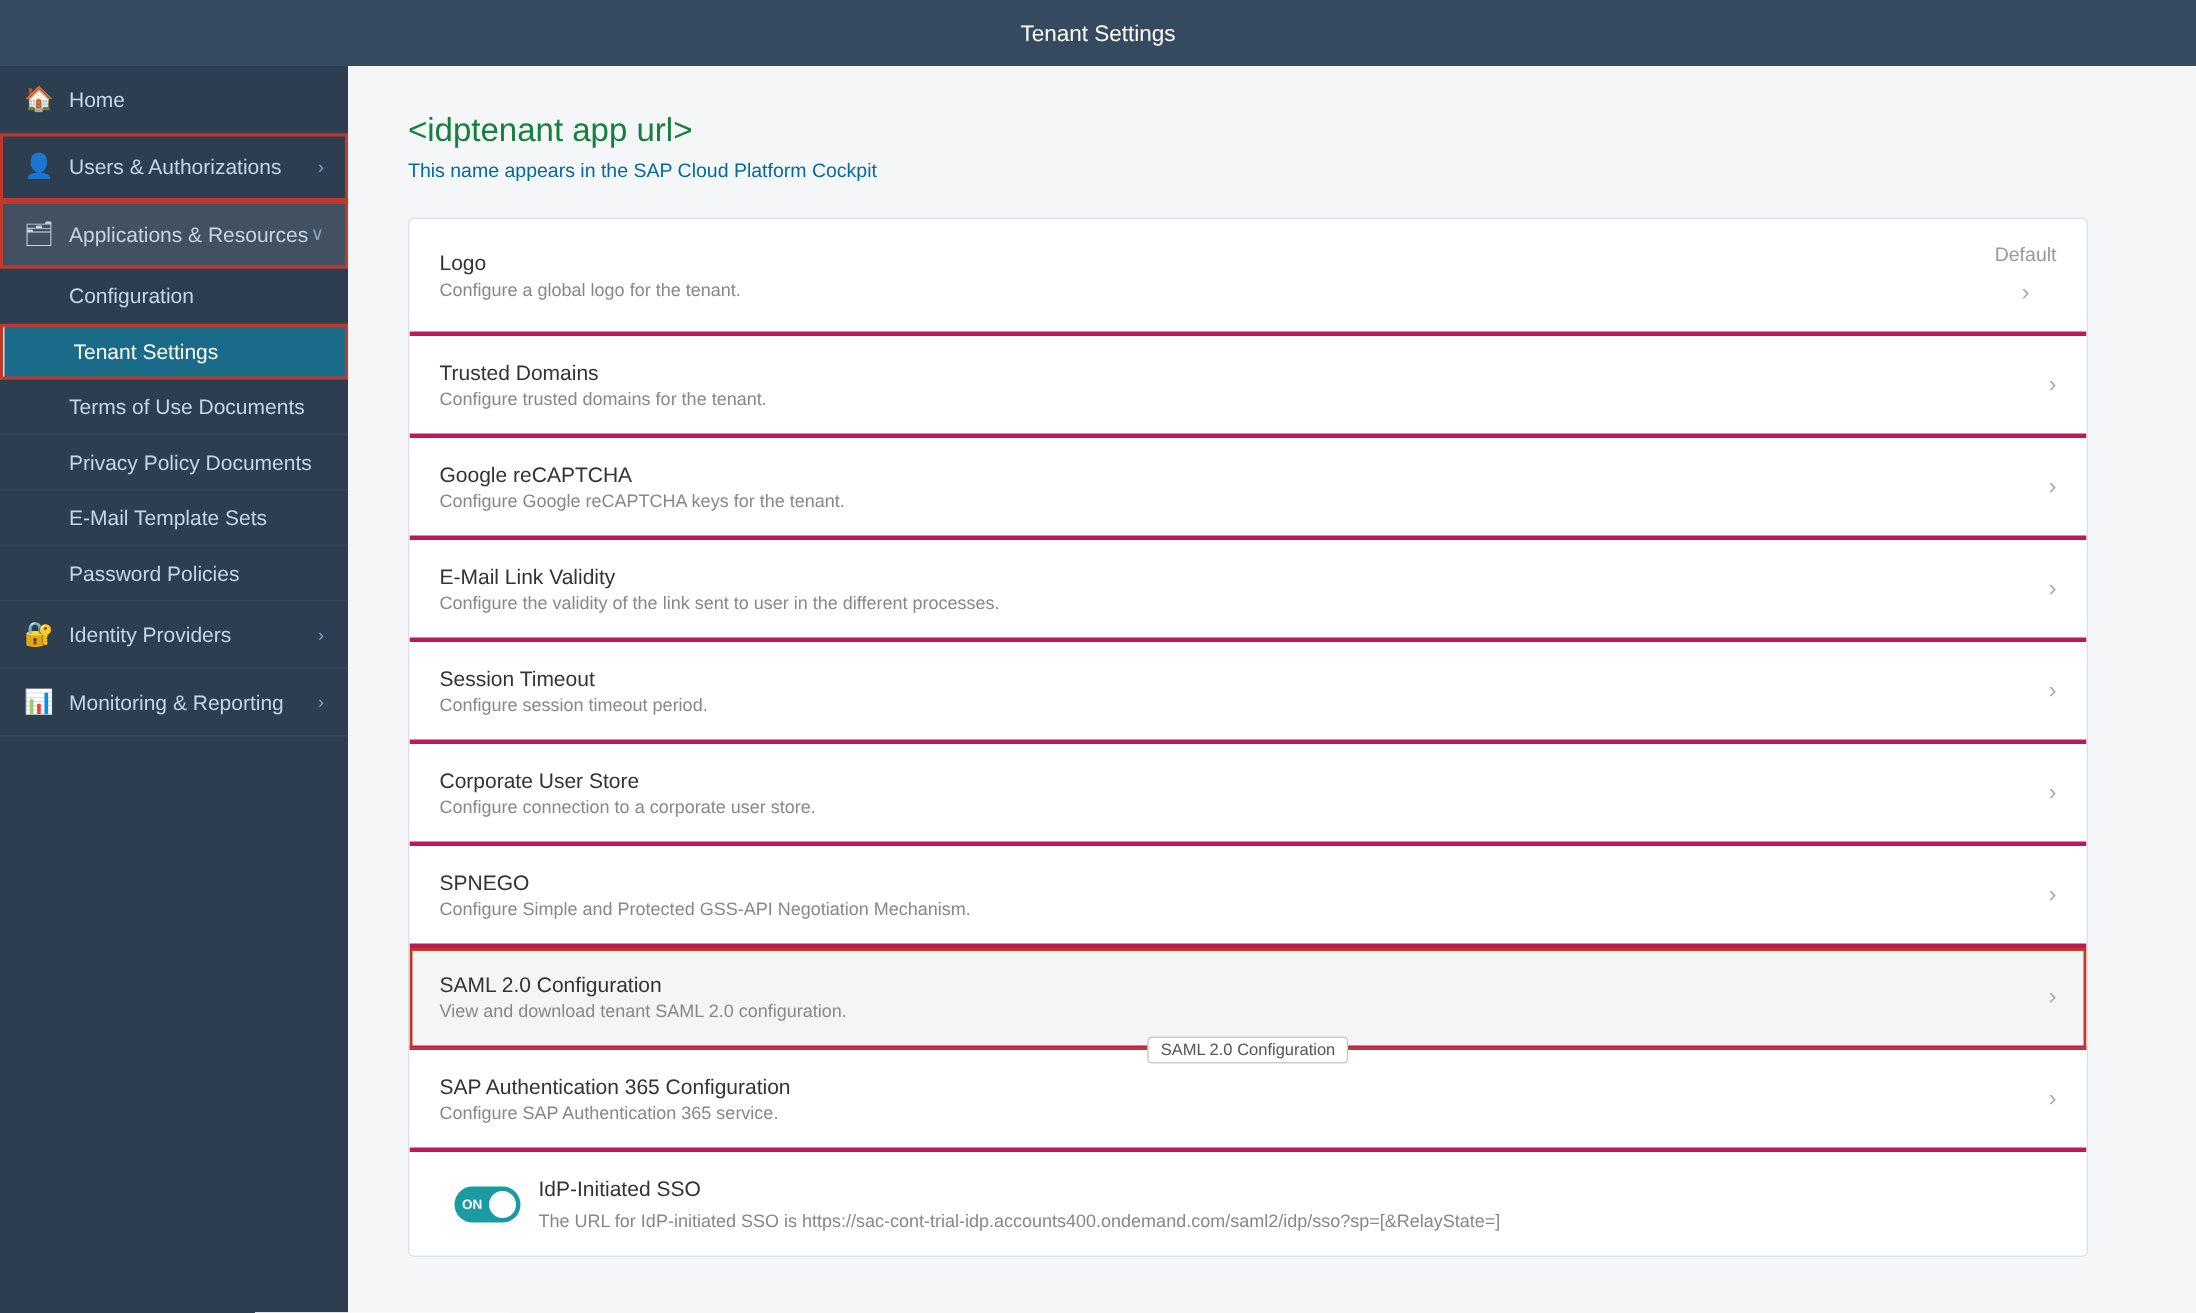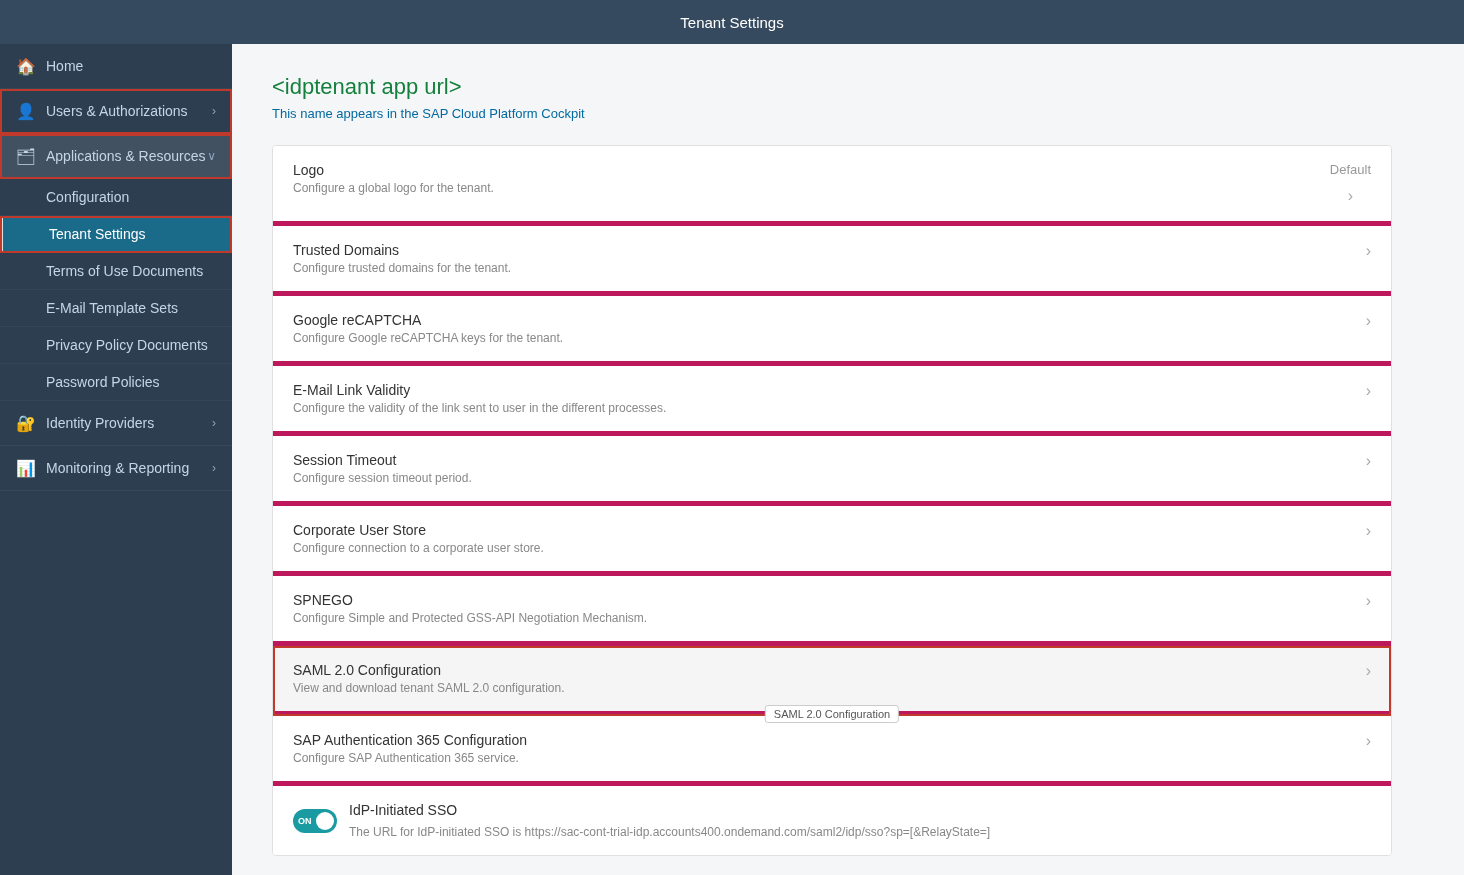--- a/index.html
+++ b/index.html
@@ -110,22 +110,23 @@
     
     .settings-list {
       background: #fff;
       border: 1px solid #e0e0e0;
       border-radius: 4px;
       overflow: hidden;
     }
 
     .settings-row {
       display: flex;
+      align-items: center;
       padding: 16px 20px;
-      border-bottom: 5px solid #be185d;
+      border-bottom: 3px solid #be185d;
       cursor: pointer;
       background: #fff;
       transition: background 0.15s;
     }
     .settings-row:last-child { border-bottom: none; }
 
     .settings-row.highlighted {
       background: #f5f5f5;
       outline: 2px solid #c0392b;
       outline-offset: -2px;
@@ -197,20 +198,21 @@
       height: 24px;
       background: #1a9ba1;
       border-radius: 12px;
       display: flex;
       align-items: center;
       padding: 2px 4px;
       margin-right: 12px;
       flex-shrink: 0;
       position: relative;
       cursor: pointer;
+      margin-left: 10px;
     }
     .toggle-label-on {
       font-size: 9px;
       color: #fff;
       font-weight: bold;
       position: absolute;
       left: 5px;
     }
     .toggle-knob {
       width: 18px;
@@ -270,24 +272,24 @@
     <div class="sidebar-subitem">
       <span>Configuration</span>
     </div>
     <div class="sidebar-subitem active-sub sidebar-highlighted">
       <span>Tenant Settings</span>
     </div>
     <div class="sidebar-subitem">
       <span>Terms of Use Documents</span>
     </div>
     <div class="sidebar-subitem">
+      <span>Privacy Policy Documents</span>
+    </div>
+    <div class="sidebar-subitem">
       <span>E-Mail Template Sets</span>
-    </div>
-    <div class="sidebar-subitem">
-      <span>Privacy Policy Documents</span>
     </div>
     <div class="sidebar-subitem">
       <span>Password Policies</span>
     </div>
 
     <div class="sidebar-item">
       <span class="icon">🔐</span>
       <span>Identity Providers</span>
       <span class="chevron">›</span>
     </div>

